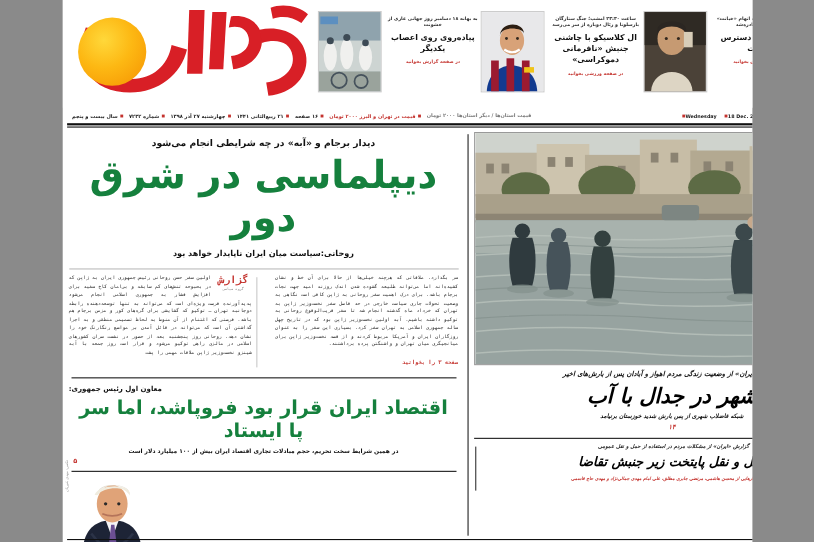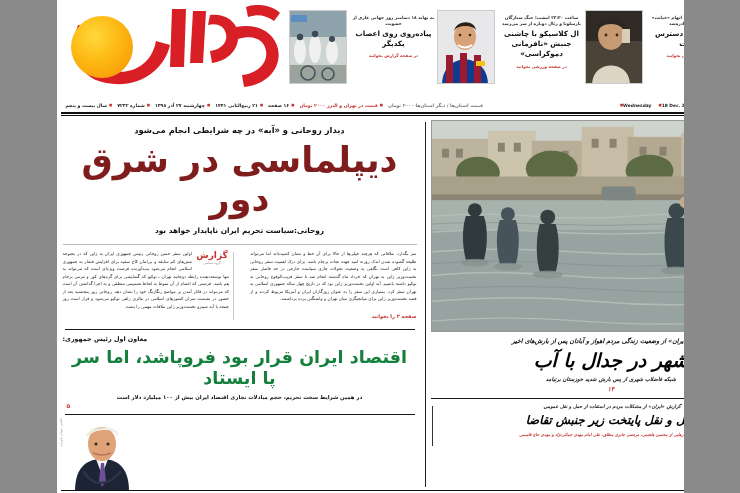--- a/index.html
+++ b/index.html
@@ -115,33 +115,33 @@
   }
   .col-left { flex: 1 1 auto; padding: 2px 6px 0 6px; font-style: italic; }
 
   
   .lead-kicker {
     text-align: center; font-size: 8.4px; font-weight: 700;
     color: #111; letter-spacing: -0.2px; margin-top: 3px;
   }
   .lead-head {
     text-align: center;
-    font-size: 35px; font-weight: 900; color: #7f1d1d;
+    font-size: 35px; font-weight: 900; color: #15803d;
     letter-spacing: -1.2px; line-height: 1.12;
     margin-top: 6px;
   }
   .lead-sub {
     text-align: center; font-size: 7.4px; font-weight: 700;
     color: #111; margin-top: 7px; letter-spacing: -0.1px;
   }
 
   .lead-body {
     display: flex; flex-direction: row-reverse;
     gap: 21px; margin-top: 9px;
-    border-top: 0.5px solid #bbb; padding-top: 5px;
+    border-top: 0.5px solid #bbb; padding-top: 5px; font-family: Liberation Mono, monospace;
   }
   .bcol { flex: 1 1 0; position: relative; }
   .bcol .ptxt {
     font-size: 4.35px; line-height: 1.72; color: #2c2c2c;
     text-align: justify; letter-spacing: -0.05px;
   }
   .gozaresh {
     float: right; width: 34px; margin: 0 0 2px 3px;
     text-align: center;
   }
@@ -358,23 +358,23 @@
   </div>
 
   <div class="rule-thick"></div>
   <div class="rule-thin"></div>
 
   <div class="main">
 
     <div class="col-right">
 
       <div>
-        <div class="lead-kicker">دیدار روحانی و «آبه» در چه شرایطی انجام می‌شود</div>
+        <div class="lead-kicker">دیدار برجام و «آبه» در چه شرایطی انجام می‌شود</div>
         <div class="lead-head">دیپلماسی در شرق دور</div>
-        <div class="lead-sub">روحانی:سیاست تحریم ایران ناپایدار خواهد بود</div>
+        <div class="lead-sub">روحانی:سیاست میان ایران ناپایدار خواهد بود</div>
 
         <div class="lead-body">
           <div class="bcol">
             <div class="gozaresh">
               <div class="gz-main">گزارش</div>
               <div class="gz-sub">گروه سیاسی</div>
             </div>
             <div class="ptxt">اولین سفر حسن روحانی رئیس جمهوری ایران به ژاپن که در بحبوحه تنش‌های کم سابقه و بی‌امان کاخ سفید برای افزایش فشار به جمهوری اسلامی انجام می‌شود پدیدآورنده فرصت ویژه‌ای است که می‌تواند به تنها توسعه‌دهنده رابطه دوجانبه تهران ـ توکیو که گشایشی برای گره‌های کور و مزمن برجام هم باشد. فرصتی که اغتنام از آن منوط به لحاظ تصمیمی منطقی و به اجرا گذاشتن آن است که می‌تواند در قائل آمدن بر مواضع رنگارنگ خود را نشان دهد. روحانی روز پنجشنبه بعد از حضور در نشست سران کشورهای اسلامی در مالزی راهی توکیو می‌شود و قرار است روز جمعه با آبه شینزو نخست‌وزیر ژاپن ملاقات مهمی را پشت</div>
             <div class="colsep"></div>
           </div>

